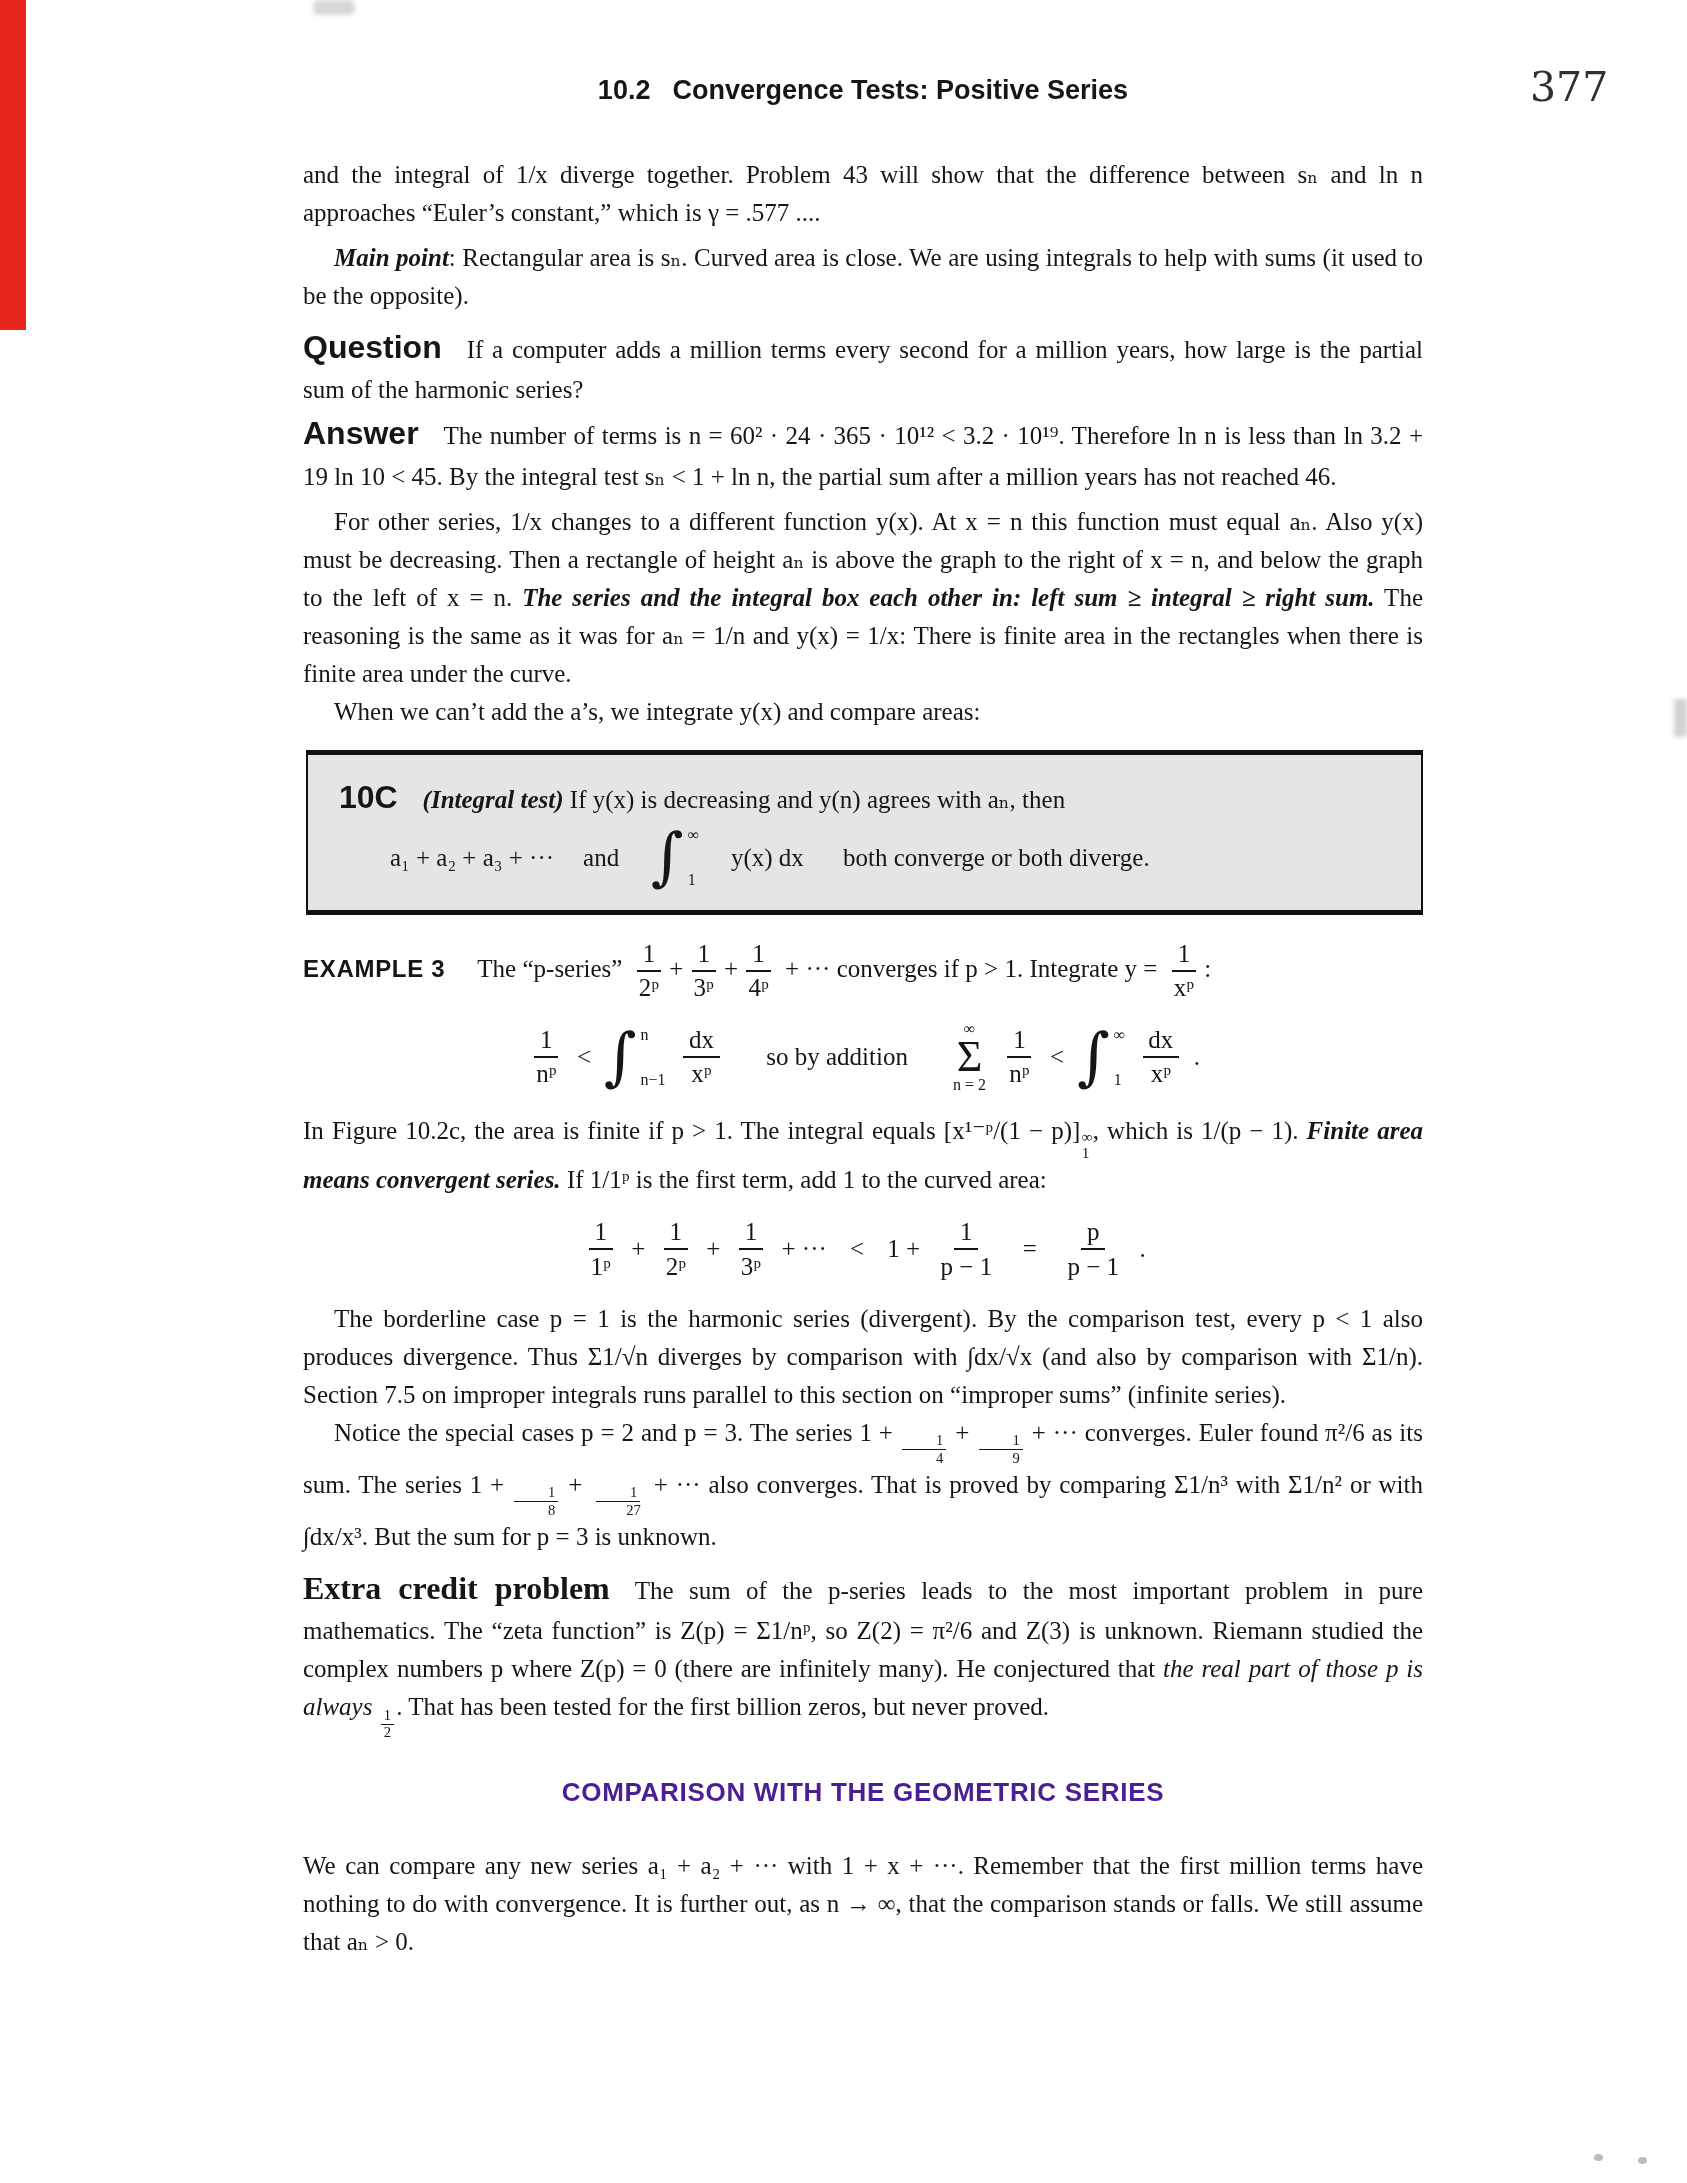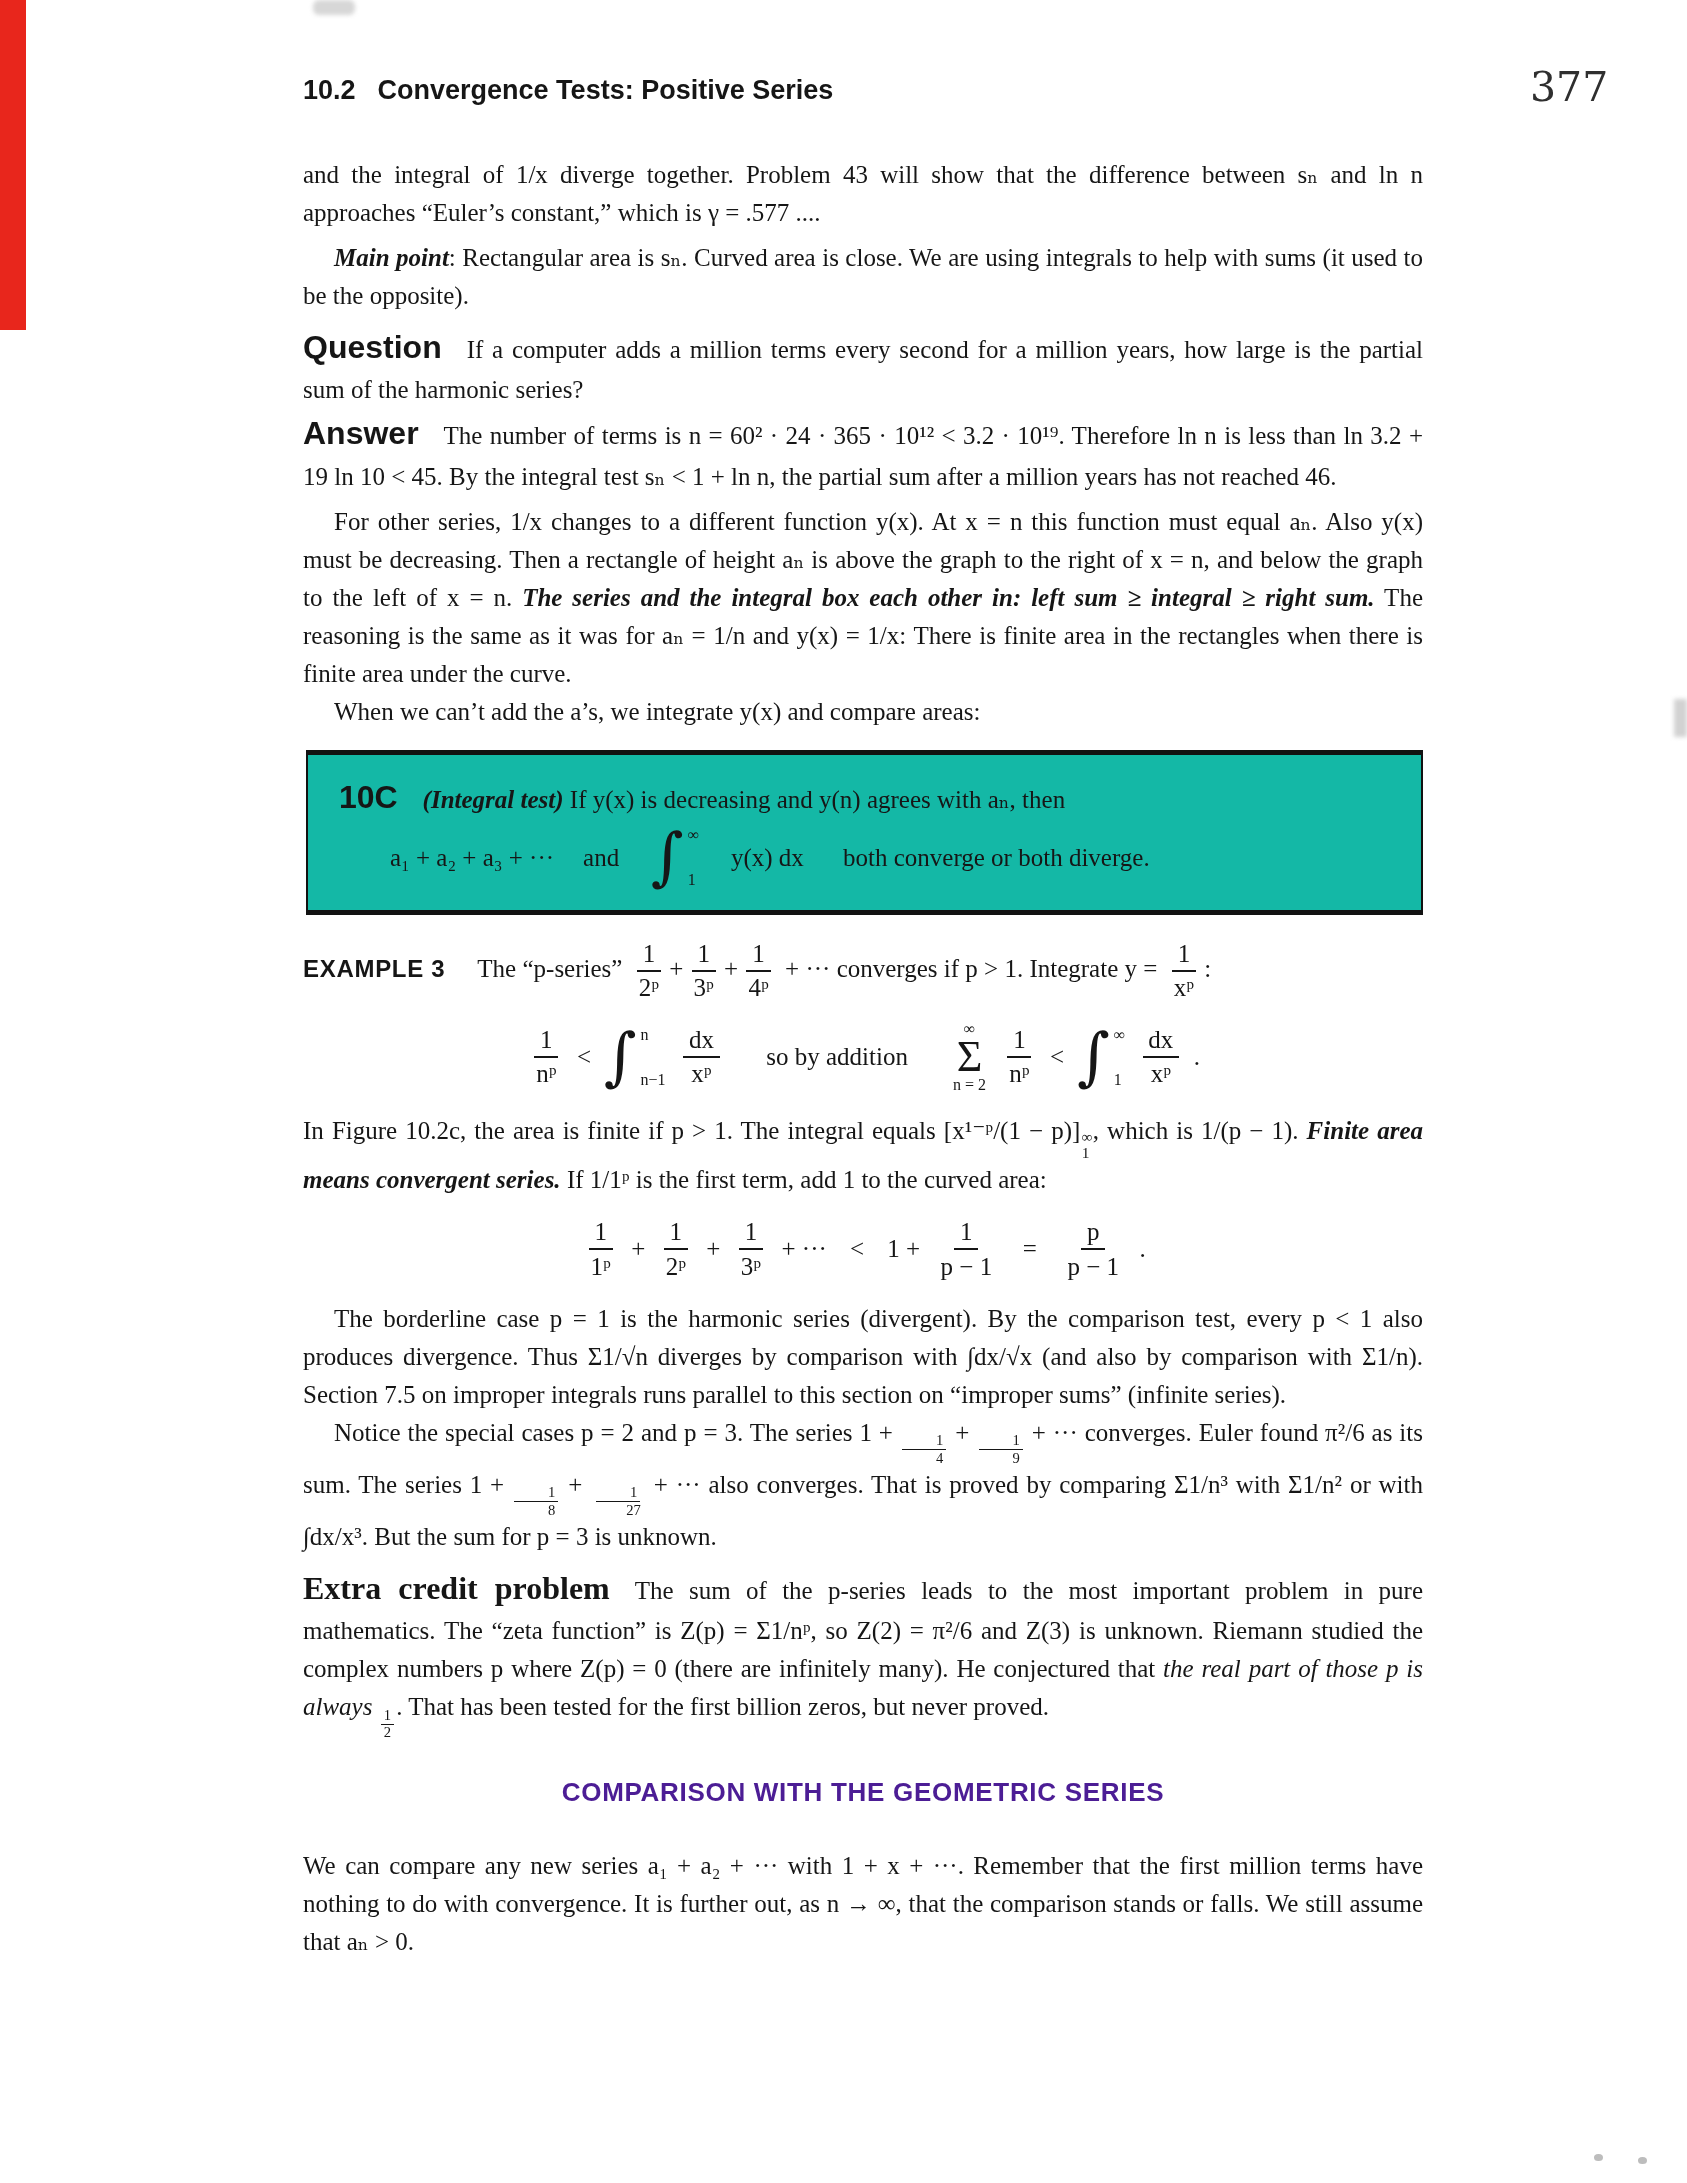--- a/index.html
+++ b/index.html
@@ -8,21 +8,21 @@
   
   .redbar{position:absolute;left:0;top:0;width:26px;height:330px;background:#e8261c;}
   .smudge1{position:absolute;left:313px;top:0;width:42px;height:14.6px;background:#d7d7d7;border-radius:5.8px;filter:blur(2.2px);}
   .smudge2{position:absolute;left:1674px;top:699px;width:13px;height:38px;background:#d2d2d2;filter:blur(2.2px);}
   .dot1{position:absolute;left:1594px;top:2154px;width:8.8px;height:7.3px;background:#bdbdbd;border-radius:50%;filter:blur(0.7px);}
   .dot2{position:absolute;left:1638px;top:2157px;width:8.8px;height:7.3px;background:#bdbdbd;border-radius:50%;filter:blur(0.7px);}
 
   .pagenum{position:absolute;left:1530px;top:67px;font-size:41px;line-height:1;color:#2f2f2f;
            font-family:"DejaVu Serif","Liberation Serif",serif;}
   .flow{position:absolute;left:303px;top:70px;width:1120px;}
-  .runhead{margin:0 0 45px 0;white-space:nowrap;}
+  .runhead{text-align:center;margin:0 0 45px 0;white-space:nowrap;}
   .sans{font-family:"Liberation Sans","DejaVu Sans",sans-serif;font-weight:700;}
   .rh-num{margin-right:22px;font-size:27px;}
   .rh-title{font-size:27px;}
 
   p.body{margin:0 0 7.3px 0;text-align:justify;}
   p.tight{margin-bottom:0;}
   .ind{text-indent:31px;}
   .bi{font-weight:700;font-style:italic;}
   .bserif{font-weight:700;}
   .lbl{margin-right:25px;font-size:32px;}
@@ -46,21 +46,21 @@
   .bigsum{display:inline-flex;flex-direction:column;align-items:center;line-height:1;margin:0 2.9px;}
   .ssym{font-size:44px;line-height:.9;}
   .sumlim{font-size:16px;}
   .supsub{display:inline-flex;flex-direction:column;font-size:15.4px;line-height:1.05;vertical-align:-2.9px;margin-left:1.5px;}
 
   .eq{display:flex;align-items:center;justify-content:center;gap:10.2px;margin:19px 0 19px 0;}
   .midtxt{margin:0 32px;}
   .boxeq .term,.eq .term{white-space:nowrap;}
 
   
-  .box10c{margin:19px 0 25px 2.9px;background:#14b8a6;
+  .box10c{margin:19px 0 25px 2.9px;background:#e5e5e5;
           border:2.9px solid #121212;border-top-width:5.1px;border-bottom-width:5.1px;
           padding:17.5px 31px 22px 31px;}
   .boxline1{margin:0 0 5.8px 0;}
   .boxeq{display:flex;align-items:center;gap:29px;margin-left:51px;margin-top:2.9px;}
   .boxeq .concl{margin-left:10.2px;}
 
   .geoh{text-align:center;color:#4c1d95;font-size:26px;letter-spacing:0.7px;margin:32px 0 35px 0;}
   .ex3{margin-top:17.5px;}
 </style>
 </head>

